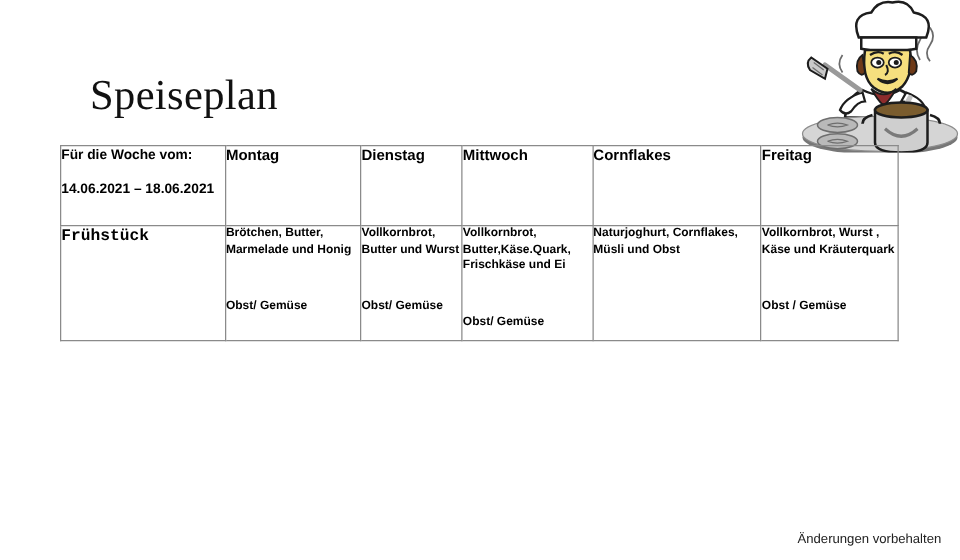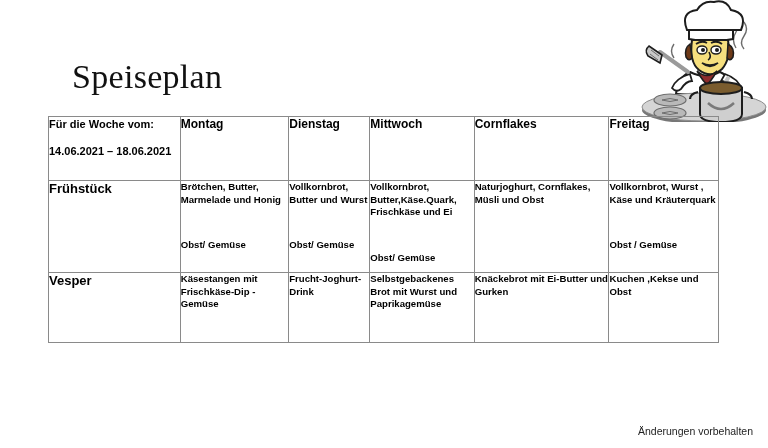--- a/index.html
+++ b/index.html
@@ -89,20 +89,21 @@
     font-size: 11.5px;
     font-style: italic;
     color: #2e9b3c;
     padding: 3px 0 0 10px;
   }
 
   
   .meal-name {
     font-size: 13px;
     padding: 12px 0 0 10px;
+    font-family: Liberation Mono, monospace;
   }
   .meal-cell {
     font-size: 9.6px;
     line-height: 1.32;
     padding: 10px 6px 0 7px;
   }
   .meal-cell .sub {
     display: block;
     margin-top: 33px;
   }
@@ -226,24 +227,16 @@
         <span>Naturjoghurt, Cornflakes, Müsli und Obst</span>
         <span class="sub"></span>
       </td>
       <td class="meal-cell">
         <span>Vollkornbrot, Wurst , Käse und Kräuterquark</span>
         <span class="sub">Obst / Gemüse</span>
       </td>
     </tr>
 
 
-    <tr class="row-vesper">
-      <td class="meal-name">Vesper</td>
-      <td class="meal-cell">Käsestangen mit  Frischkäse-Dip - Gemüse</td>
-      <td class="meal-cell">Frucht-Joghurt-Drink</td>
-      <td class="meal-cell">Selbstgebackenes Brot mit Wurst und Paprikagemüse</td>
-      <td class="meal-cell"> Knäckebrot mit Ei-Butter und Gurken</td>
-      <td class="meal-cell">Kuchen ,Kekse und Obst</td>
-    </tr>
   </tbody>
 </table>
 
 <div id="footer-note">Änderungen vorbehalten</div>
 
 </body></html>

